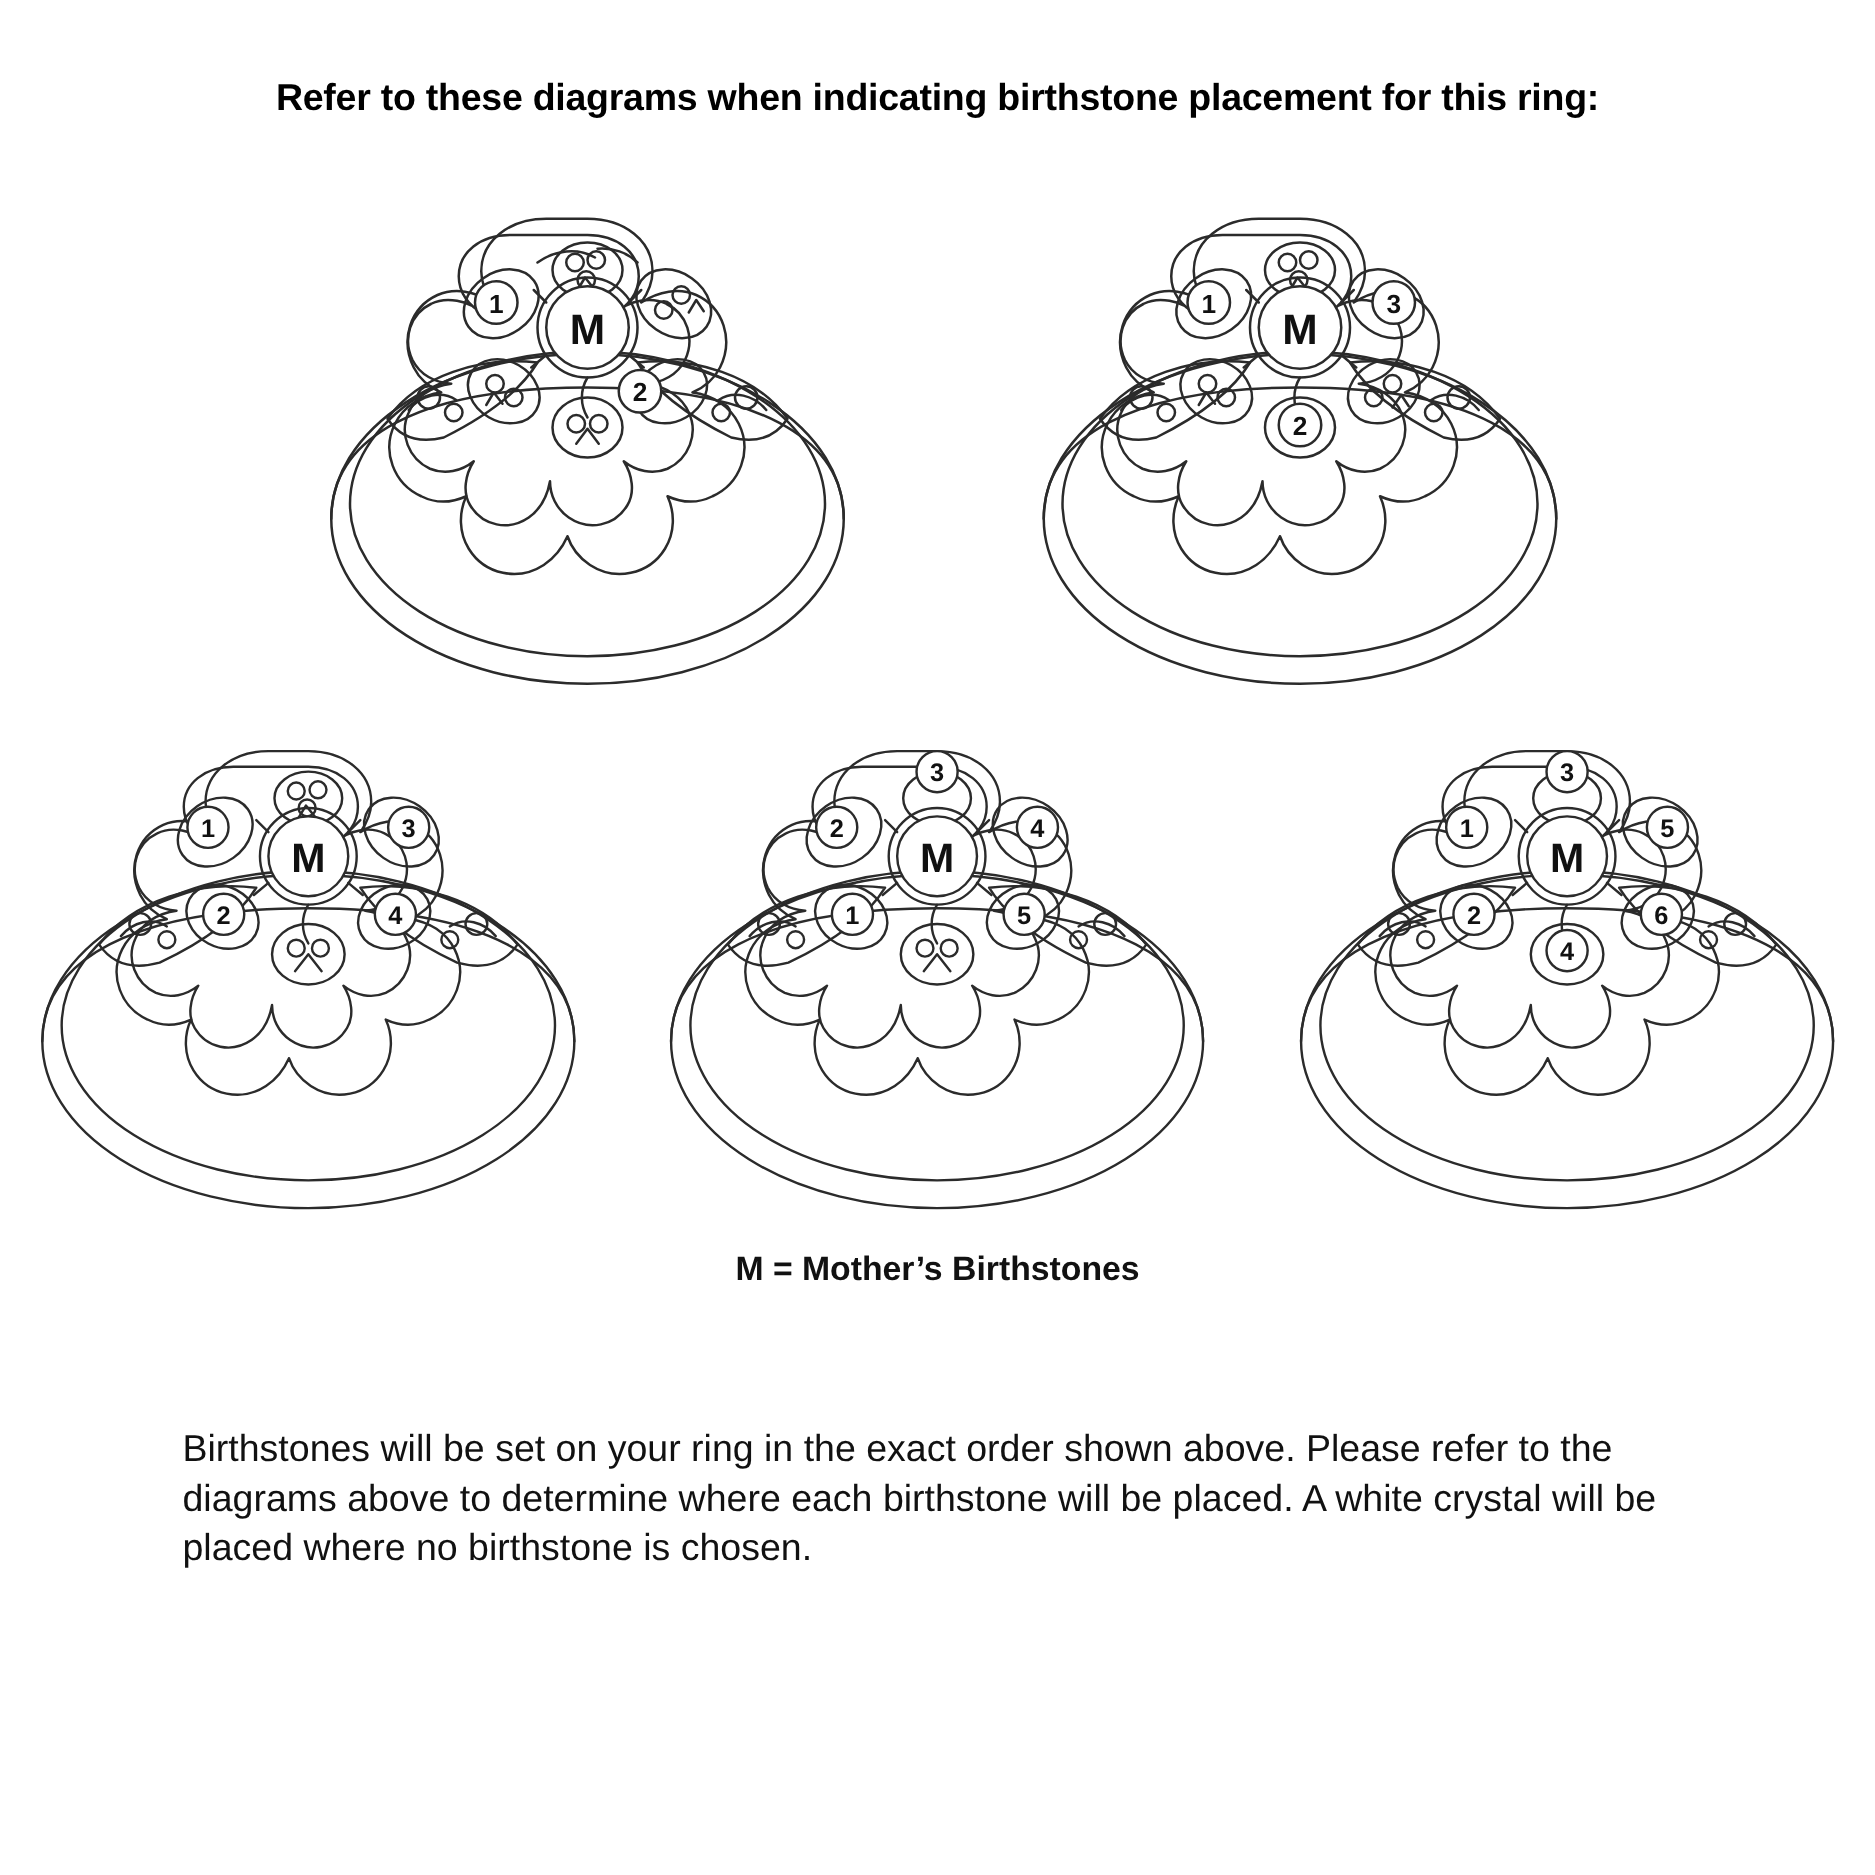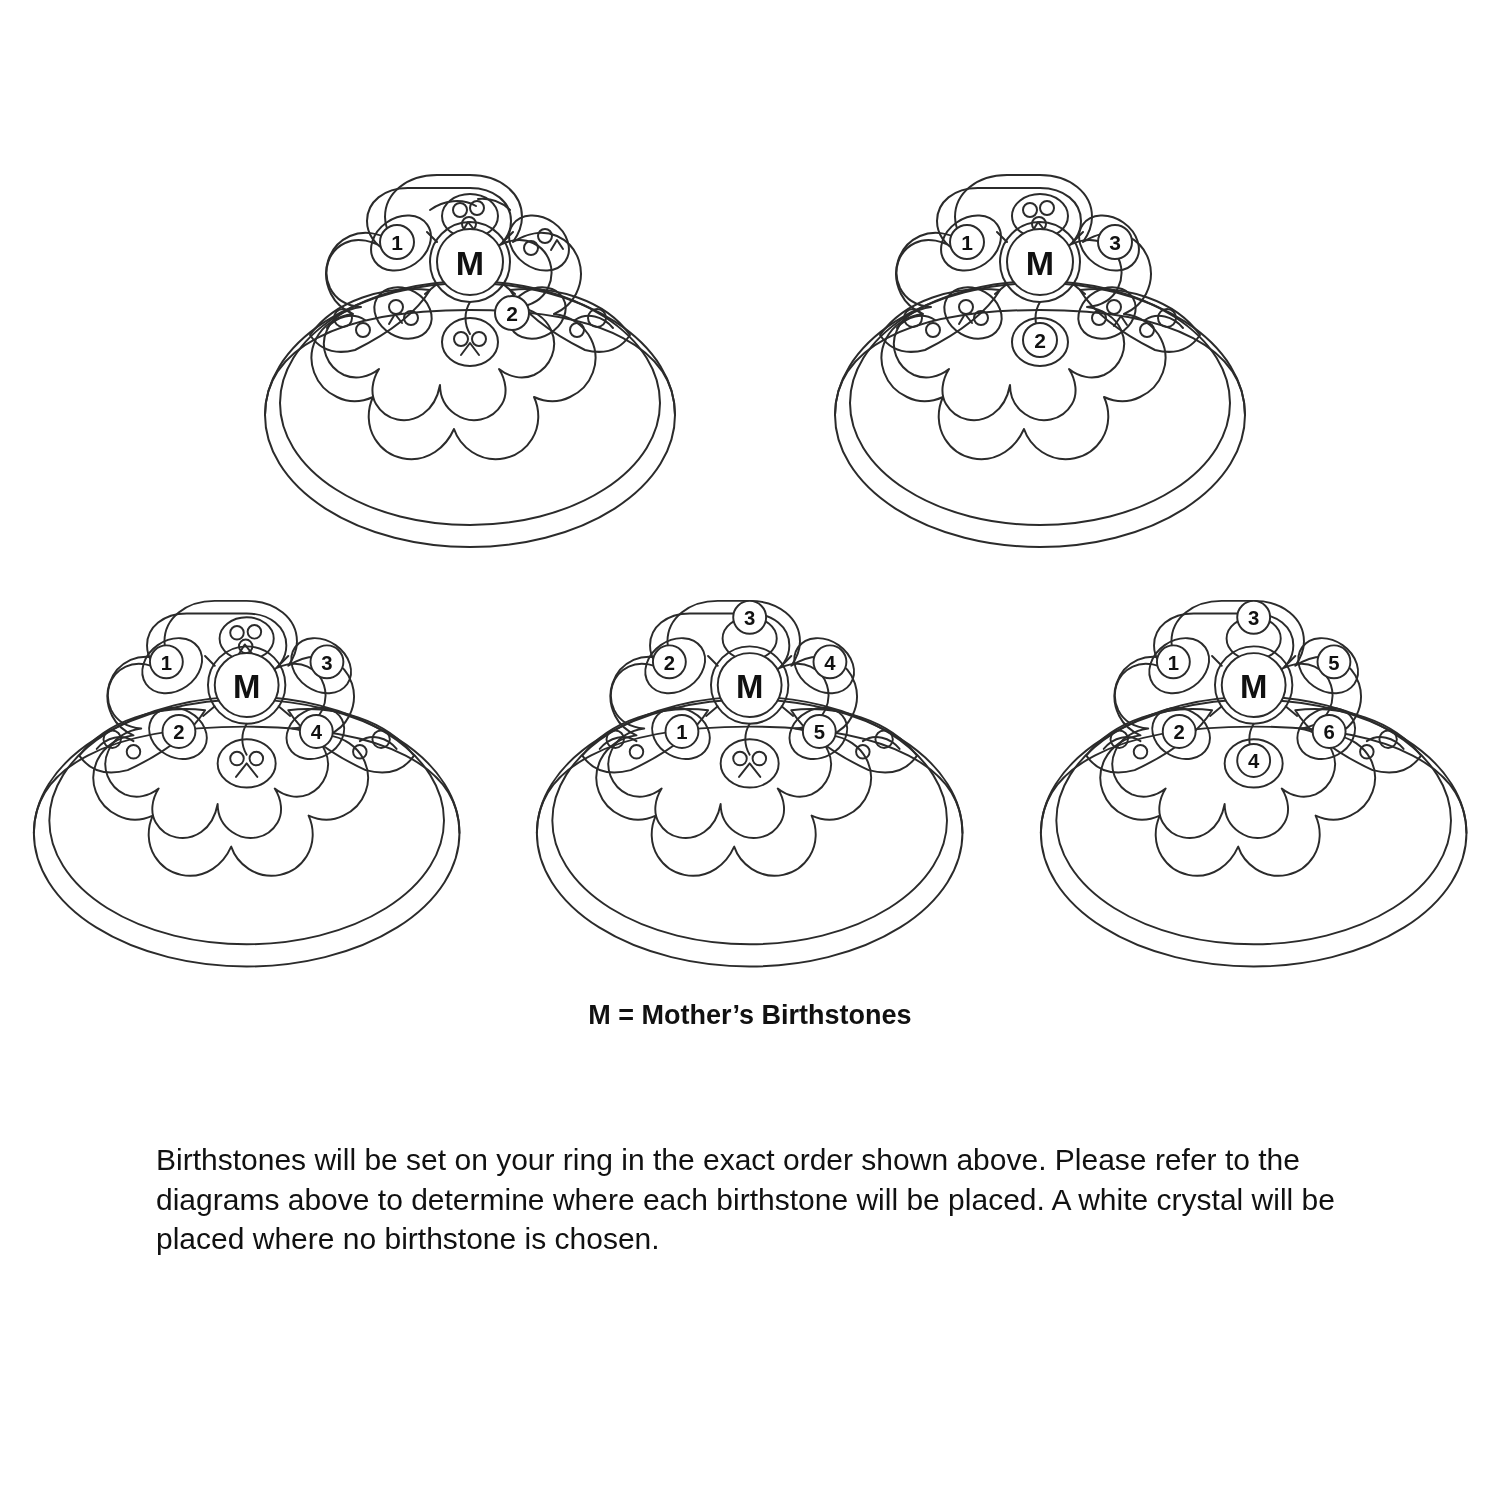--- a/index.html
+++ b/index.html
@@ -65,36 +65,37 @@
     left: 0;
     width: 1500px;
     text-align: center;
     font-size: 27px;
     font-weight: bold;
     color: #111;
   }
   .footnote {
     position: absolute;
     top: 1140px;
-    left: 156px;
+    left: 146px;
     width: 1220px;
     font-size: 30px;
     line-height: 1.32;
     color: #111;
   }
   .stone-label {
     font-family: "Liberation Sans", sans-serif;
     font-weight: bold;
   }
 </style>
 </head>
 <body>
 
 <div class="page">
 
+  <div class="heading">Refer to these diagrams when indicating birthstone placement for this ring:</div>
 
   <div class="diagram-grid">
 
     <div class="row row-top">
 
       <div class="ring-cell">
         <svg viewBox="0 0 510 410" xmlns="http://www.w3.org/2000/svg">
           <g fill="none" stroke="#2b2b2b" stroke-width="2" stroke-linejoin="round" stroke-linecap="round">
 
             <ellipse cx="255" cy="265" rx="205" ry="132"></ellipse>

